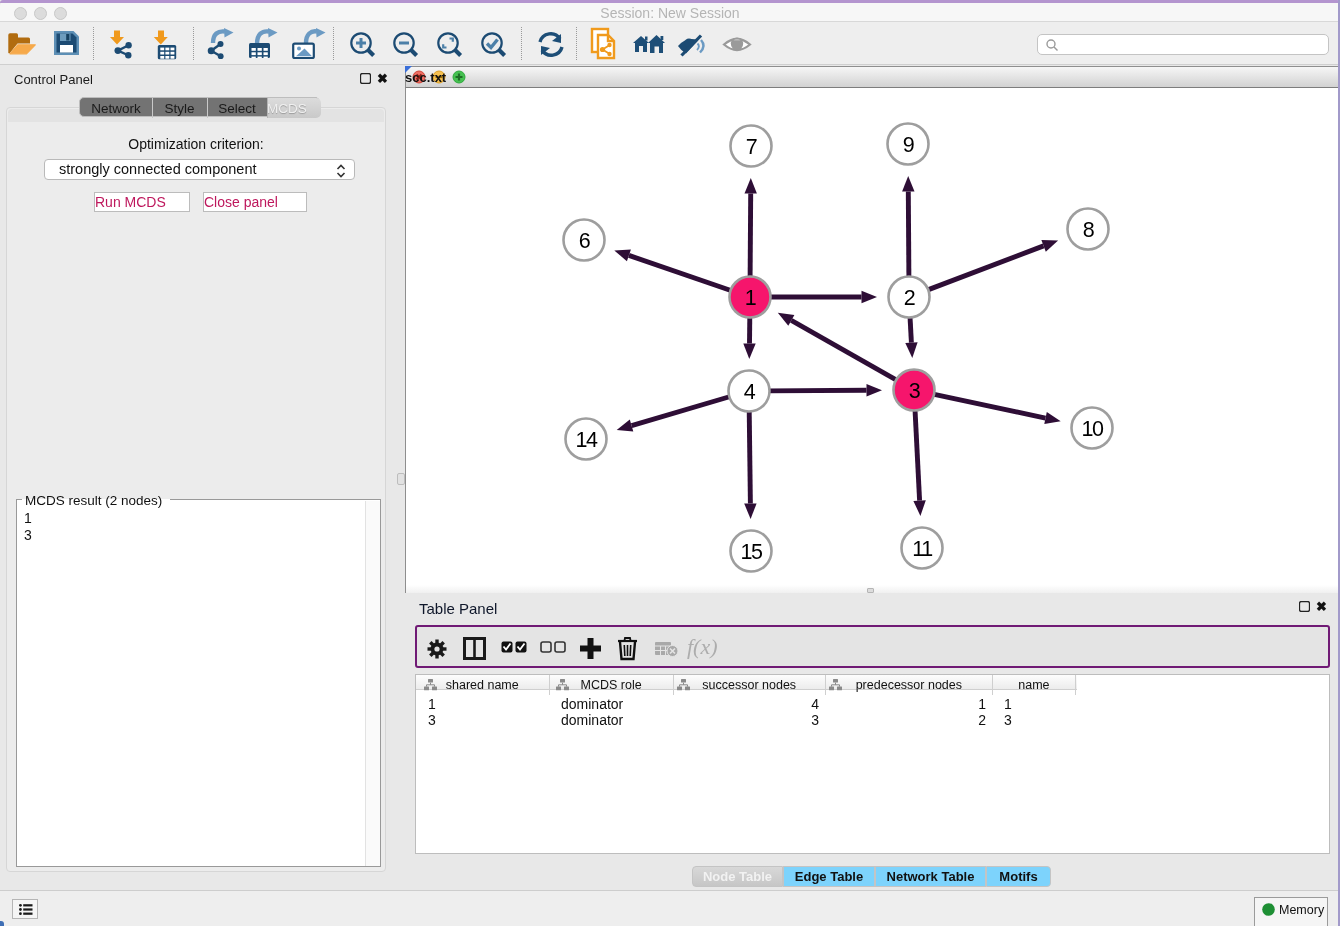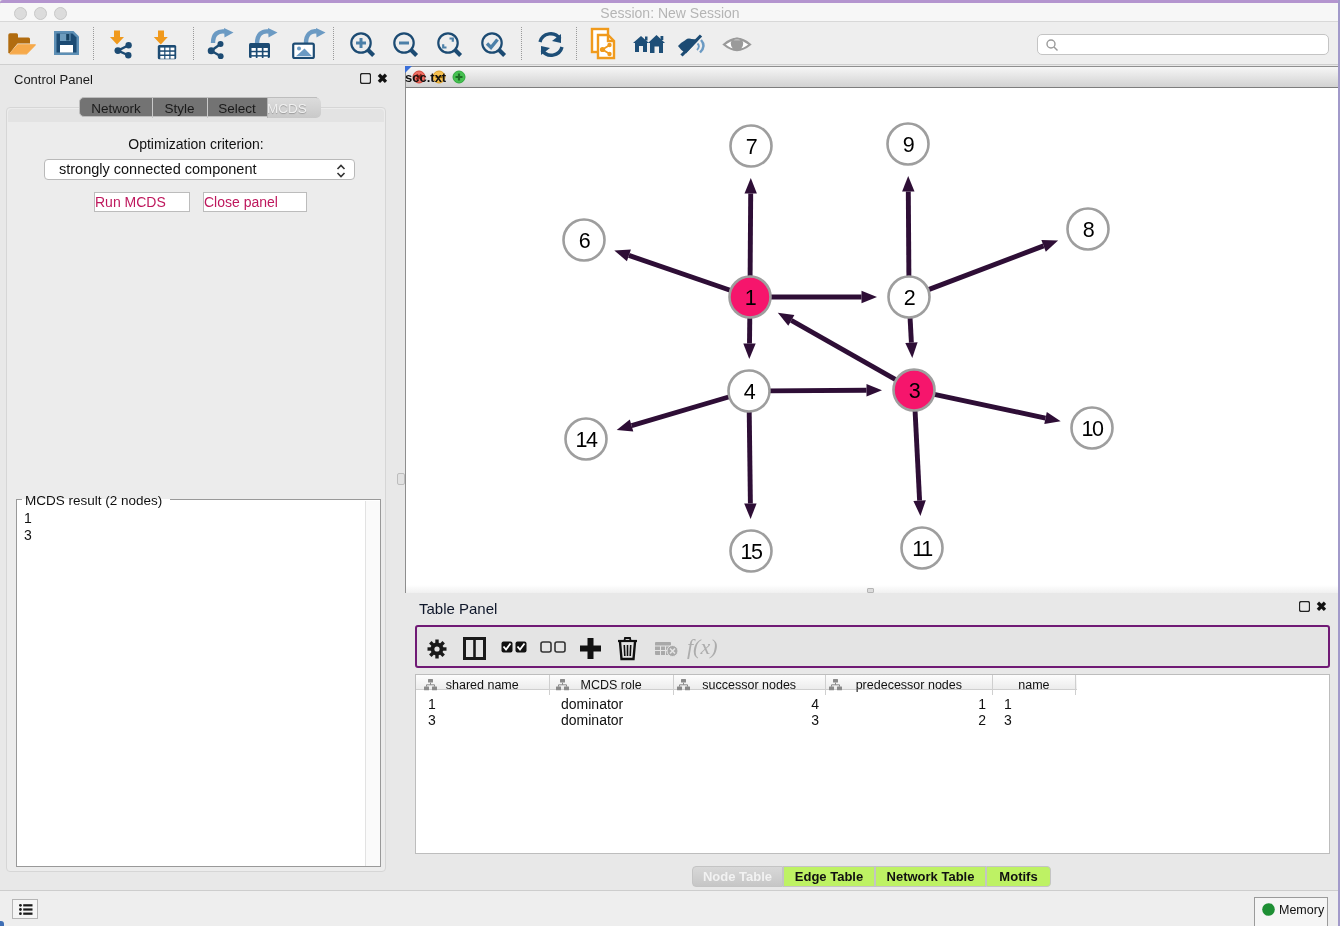--- a/index.html
+++ b/index.html
@@ -42,21 +42,21 @@
 
 
 #tp-title { left:419px; top:600px; font-size:15px; color:#0f172a; }
 #tp-max { left:1299px; top:601px; }
 #tp-close { left:1316px; top:599px; font-size:13px; font-weight:bold; color:#111; }
 #tp-toolbar { left:415px; top:625px; width:915px; height:43px; background:#e4e4e4; border:2px solid #701a75; border-radius:3px; }
 #tp-table { left:415px; top:674px; width:915px; height:180px; background:#fff; border:1px solid #bdbdbd; }
 #tp-header { position:absolute; left:0; top:0; height:15px; background:linear-gradient(#fdfdfd,#ececec); border-bottom:1px solid #cfcfcf; }
 .th { position:absolute; top:0; height:20px; border-right:1px solid #cfcfcf; font-size:12.5px; color:#111; text-align:center; line-height:20px; }
 .td { position:absolute; font-size:14px; color:#111; }
-.tabs2 { position:absolute; top:866px; height:21px; background:#bef264; border:1px solid #c4c4c4; font-size:13px; font-weight:bold; color:#111; text-align:center; line-height:20px; }
+.tabs2 { position:absolute; top:866px; height:21px; background:#7dd3fc; border:1px solid #c4c4c4; font-size:13px; font-weight:bold; color:#111; text-align:center; line-height:20px; }
 
 
 #statusbar { left:0; top:890px; width:1340px; height:36px; background:#eeeeee; border-top:1px solid #cdcdcd; }
 #sb-btn { left:12px; top:899px; width:26px; height:20px; background:#f5f5f5; border:1px solid #b5b5b5; }
 #mem-btn { left:1254px; top:897px; width:74px; height:36px; background:#f5f5f5; border:1px solid #9b9b9b; font-size:12.5px; color:#111; }
 </style>
 </head>
 <body>
 <div class="abs" id="titlebar"></div>
 <div class="abs" id="topstrip"></div>

